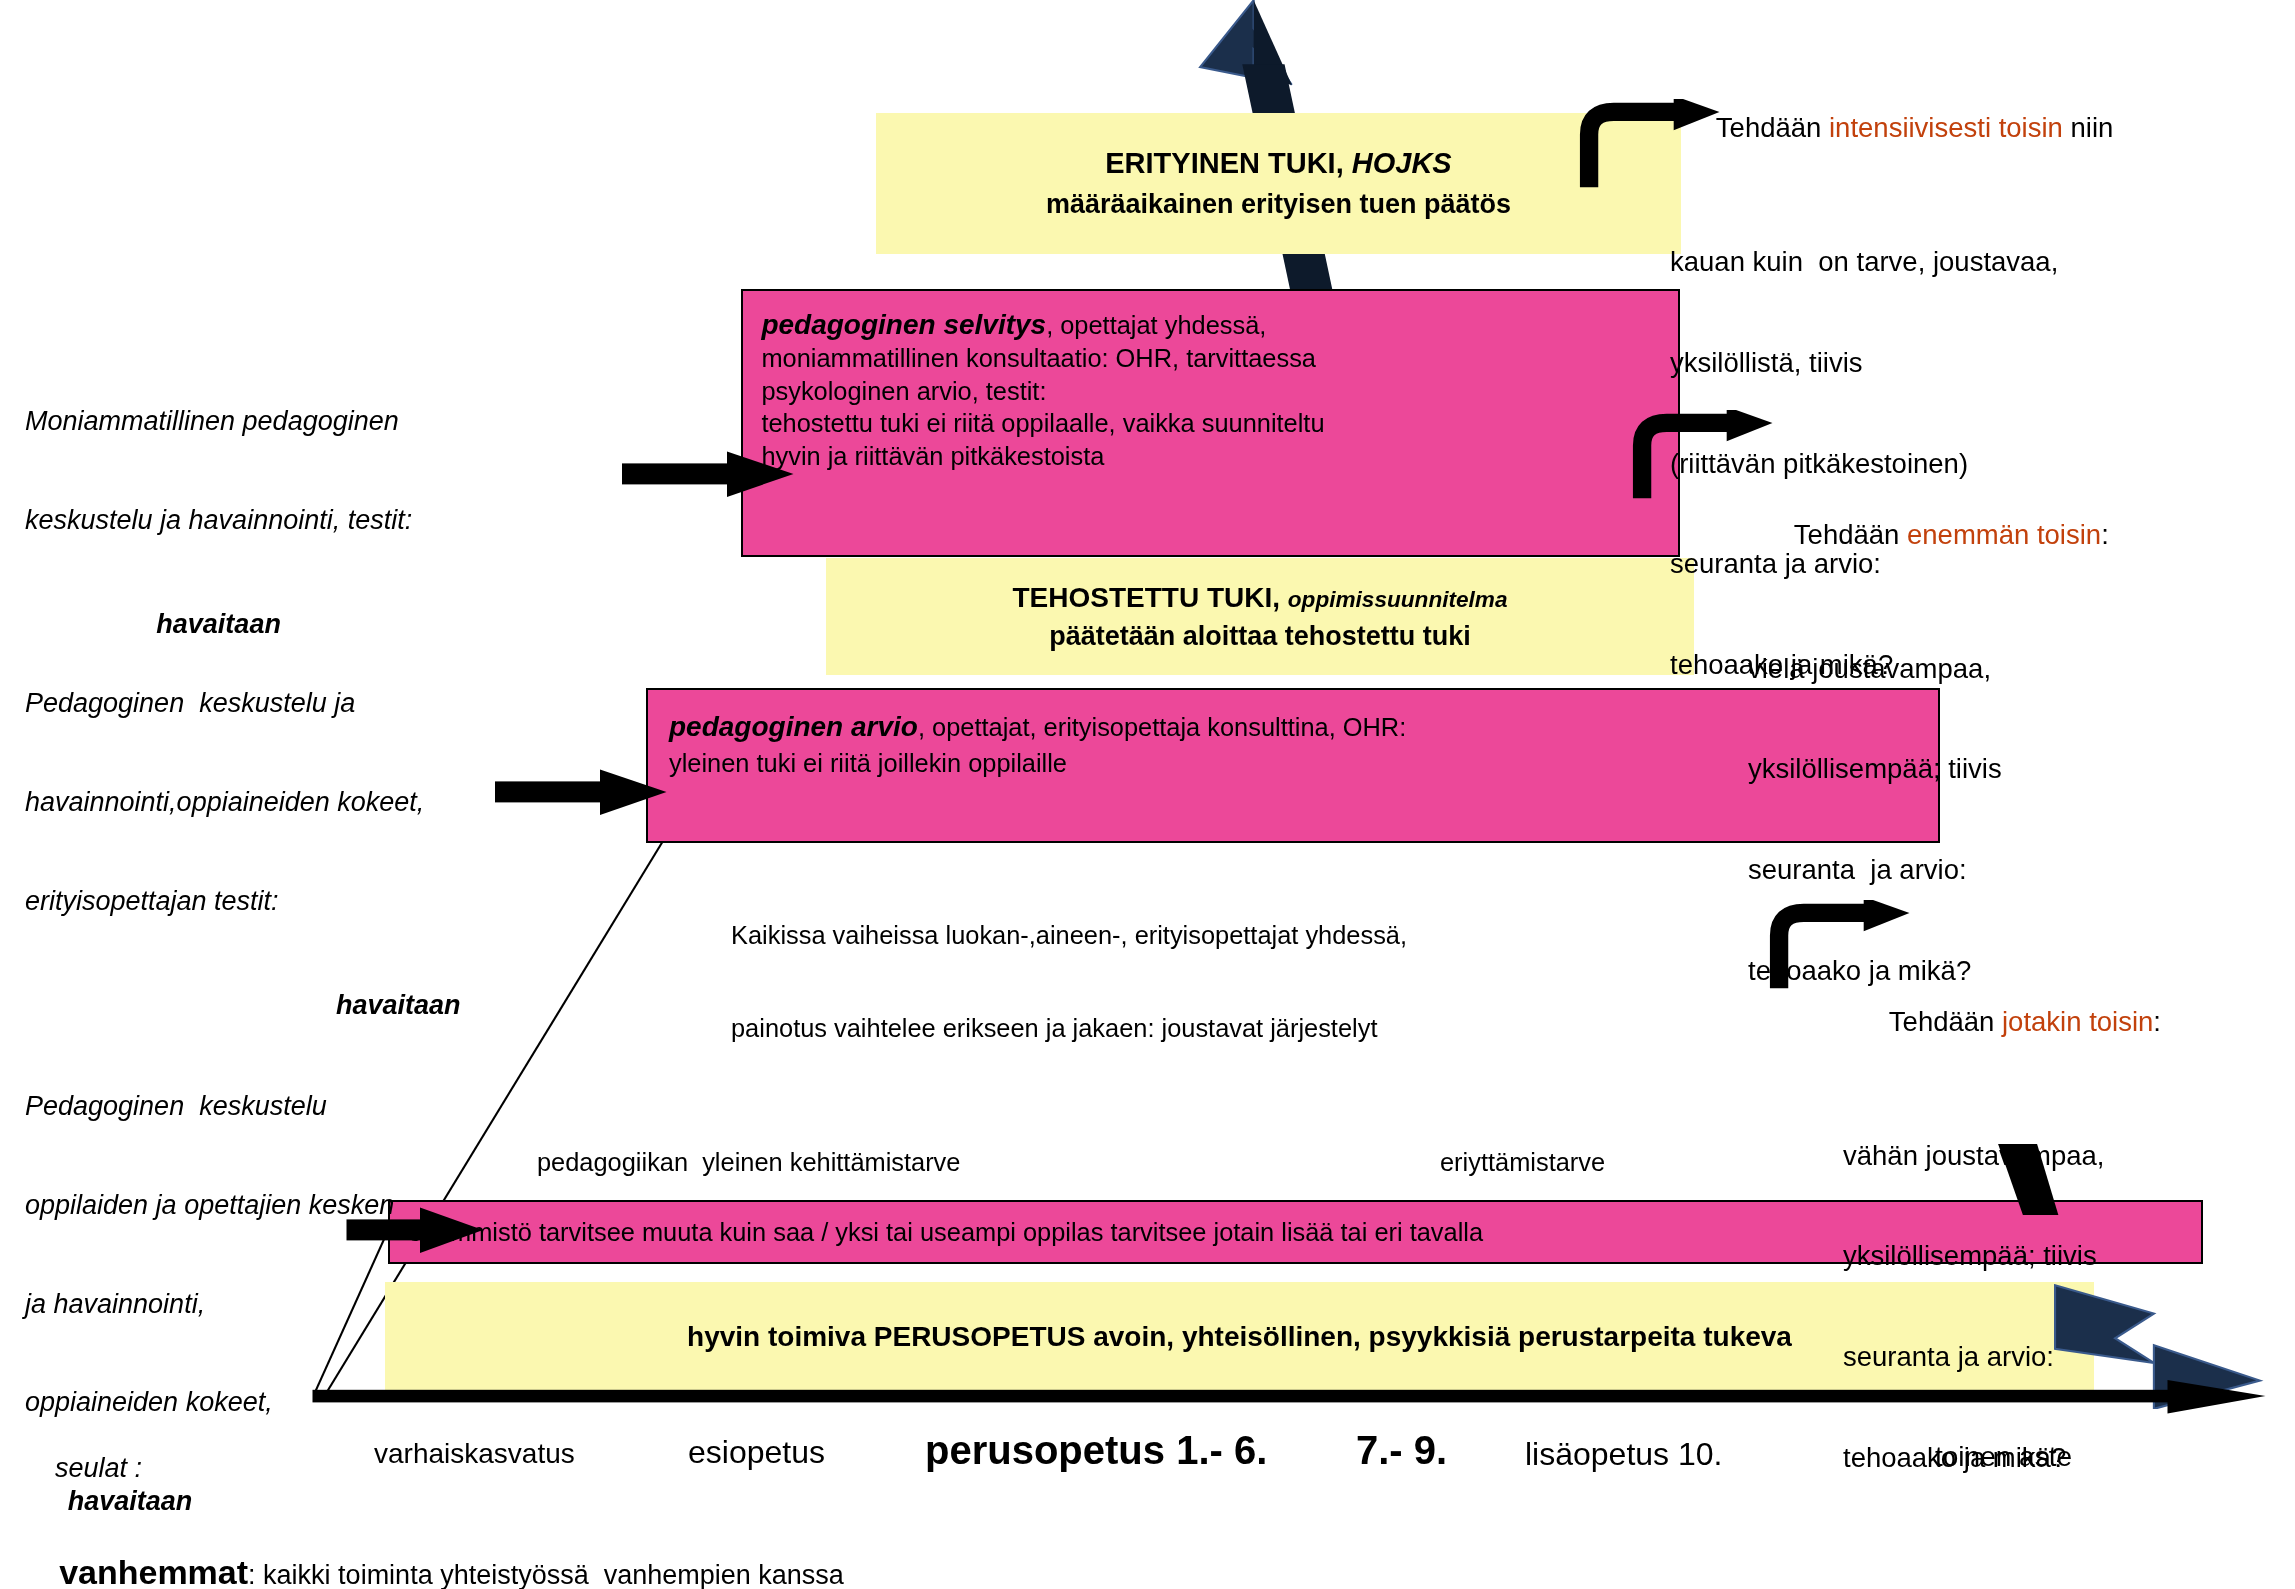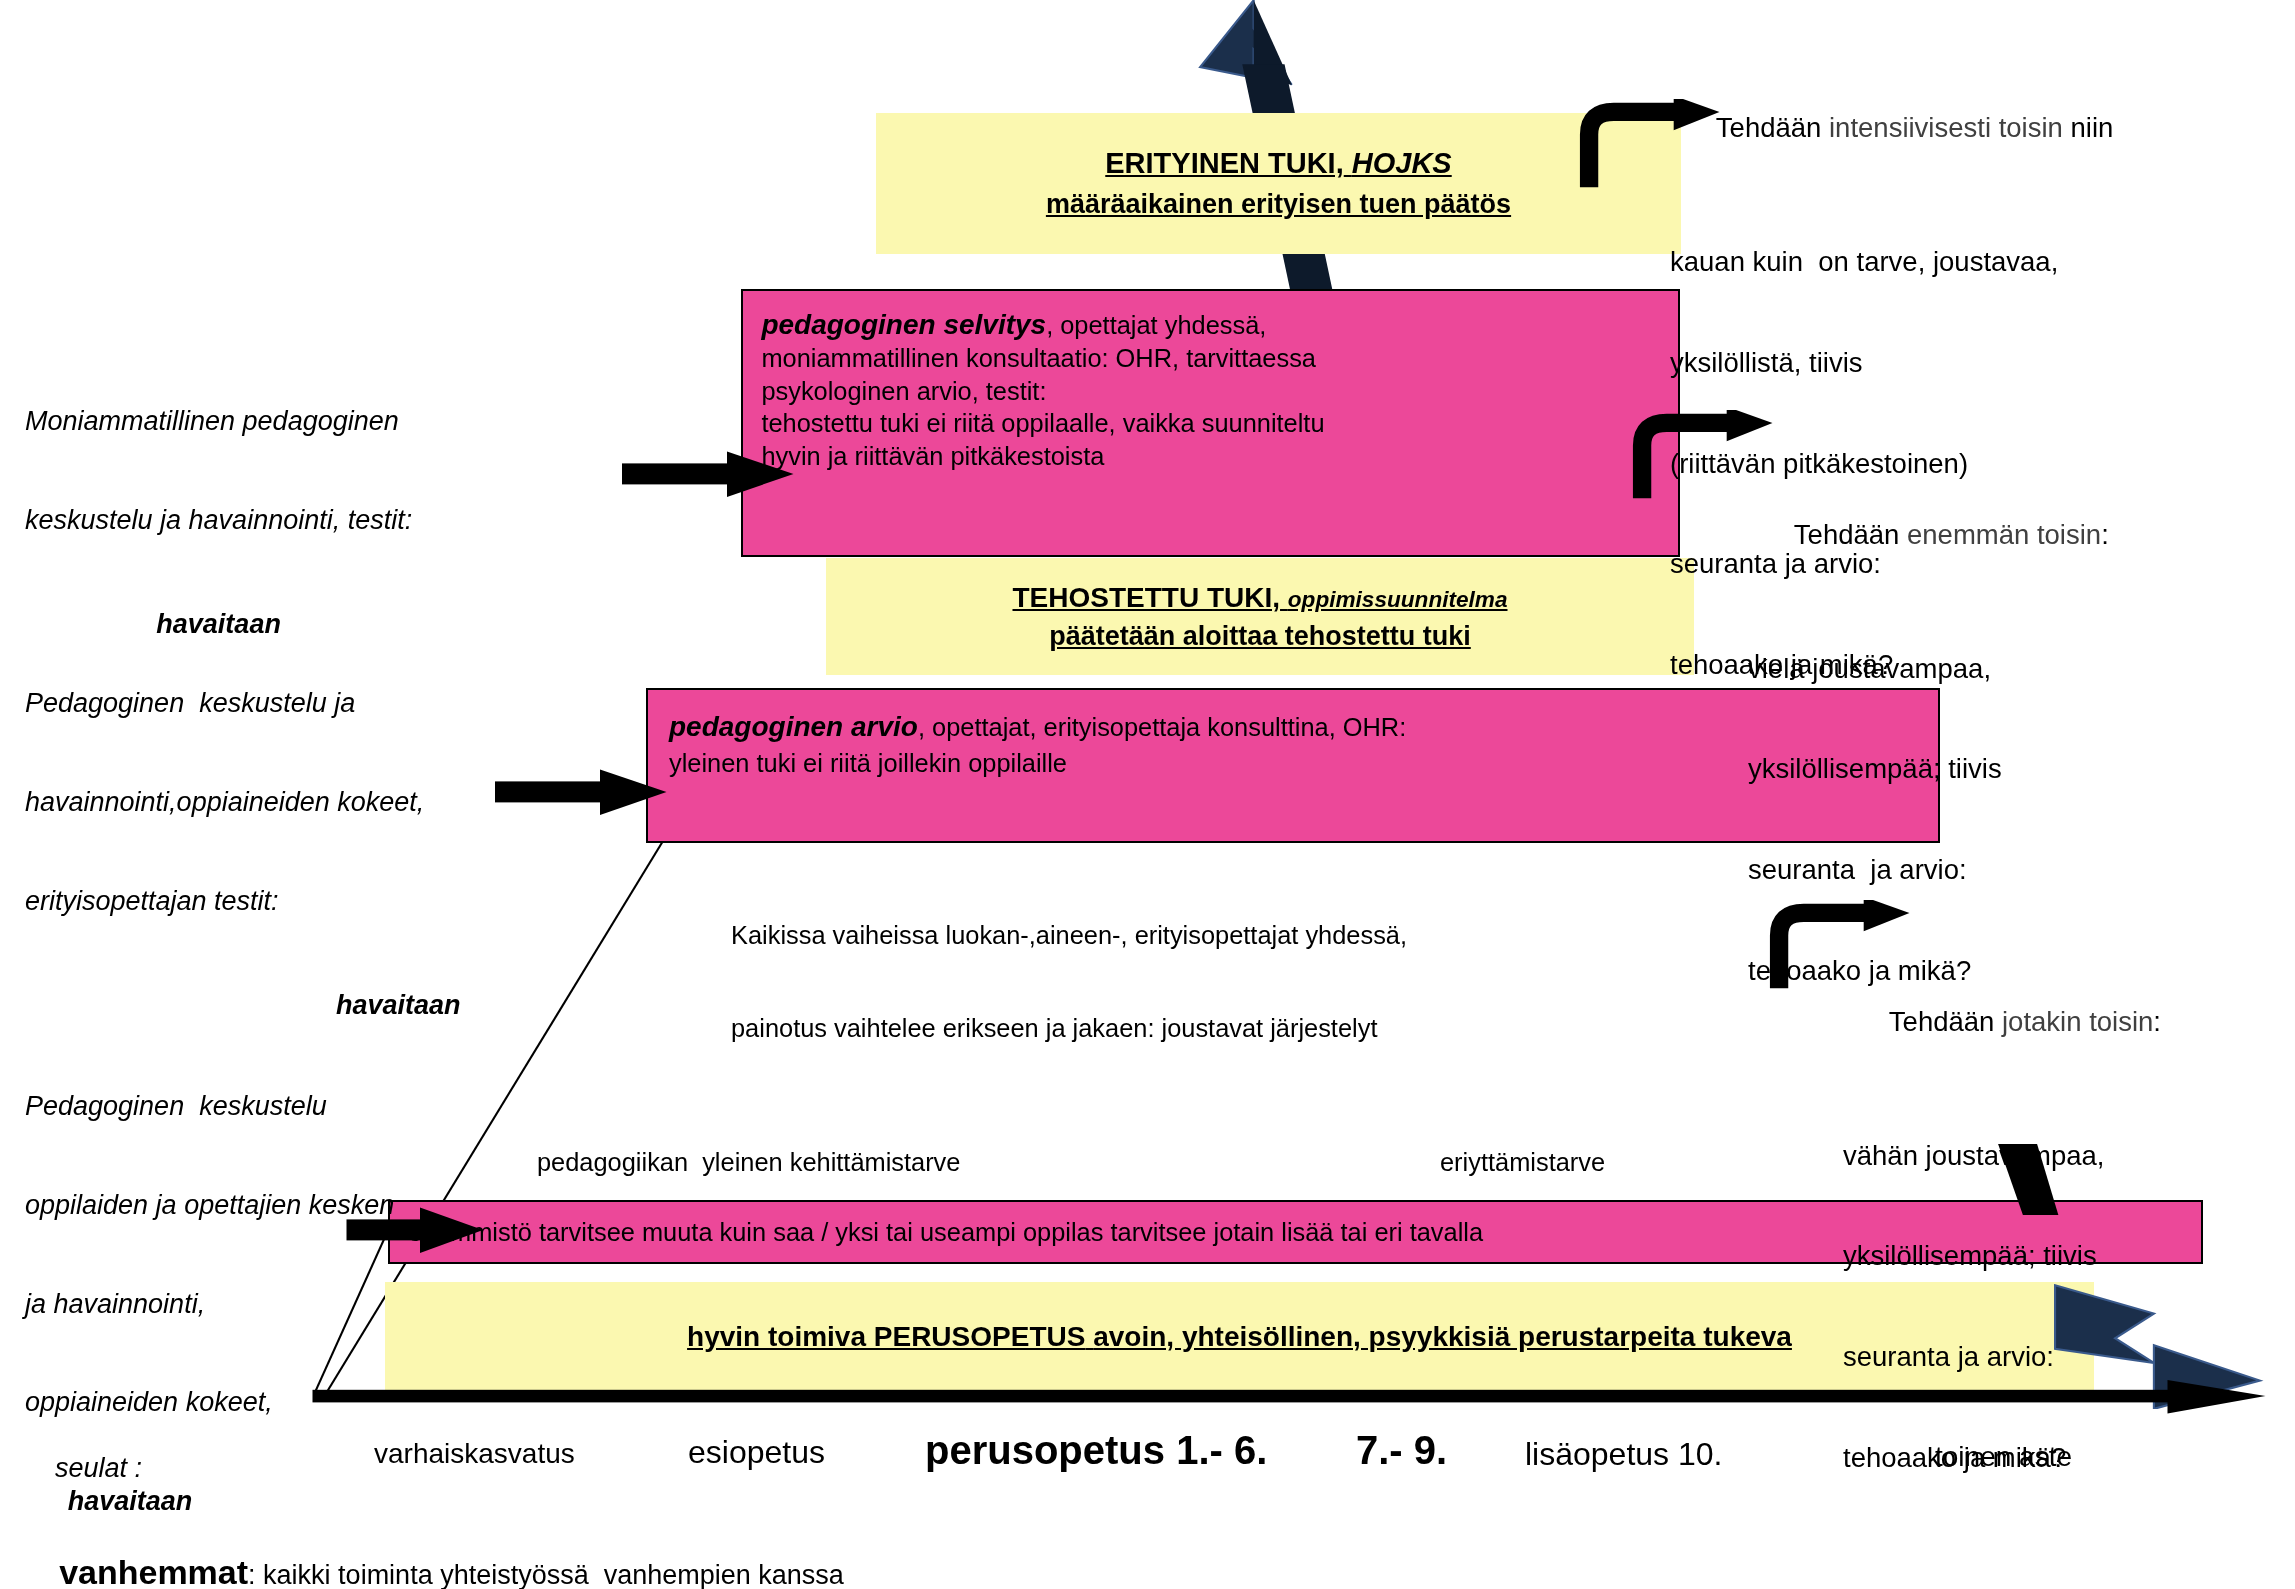--- a/index.html
+++ b/index.html
@@ -11,32 +11,31 @@
     position:relative;
     overflow:hidden;
   }
   .stage{position:absolute;left:0;top:0;width:2295px;height:1589px;}
   .abs{position:absolute;}
 
   
   .txt{position:absolute;line-height:1.22;white-space:pre-wrap;}
   .italic{font-style:italic;}
   .bold{font-weight:bold;}
-  .red{color:#404040;}
+  .red{color:#c2410c;}
 
   
   .yellowbar{
     position:absolute;
     background:#fbf8b0;
     display:flex;
     align-items:center;
     justify-content:center;
     text-align:center;
     font-weight:bold;
-    text-decoration:underline;
   }
 
   
   .wbox{
     position:absolute;
     background:#ec4899;
     border:2.1px solid #000;
     box-sizing:border-box;
   }
 </style>

